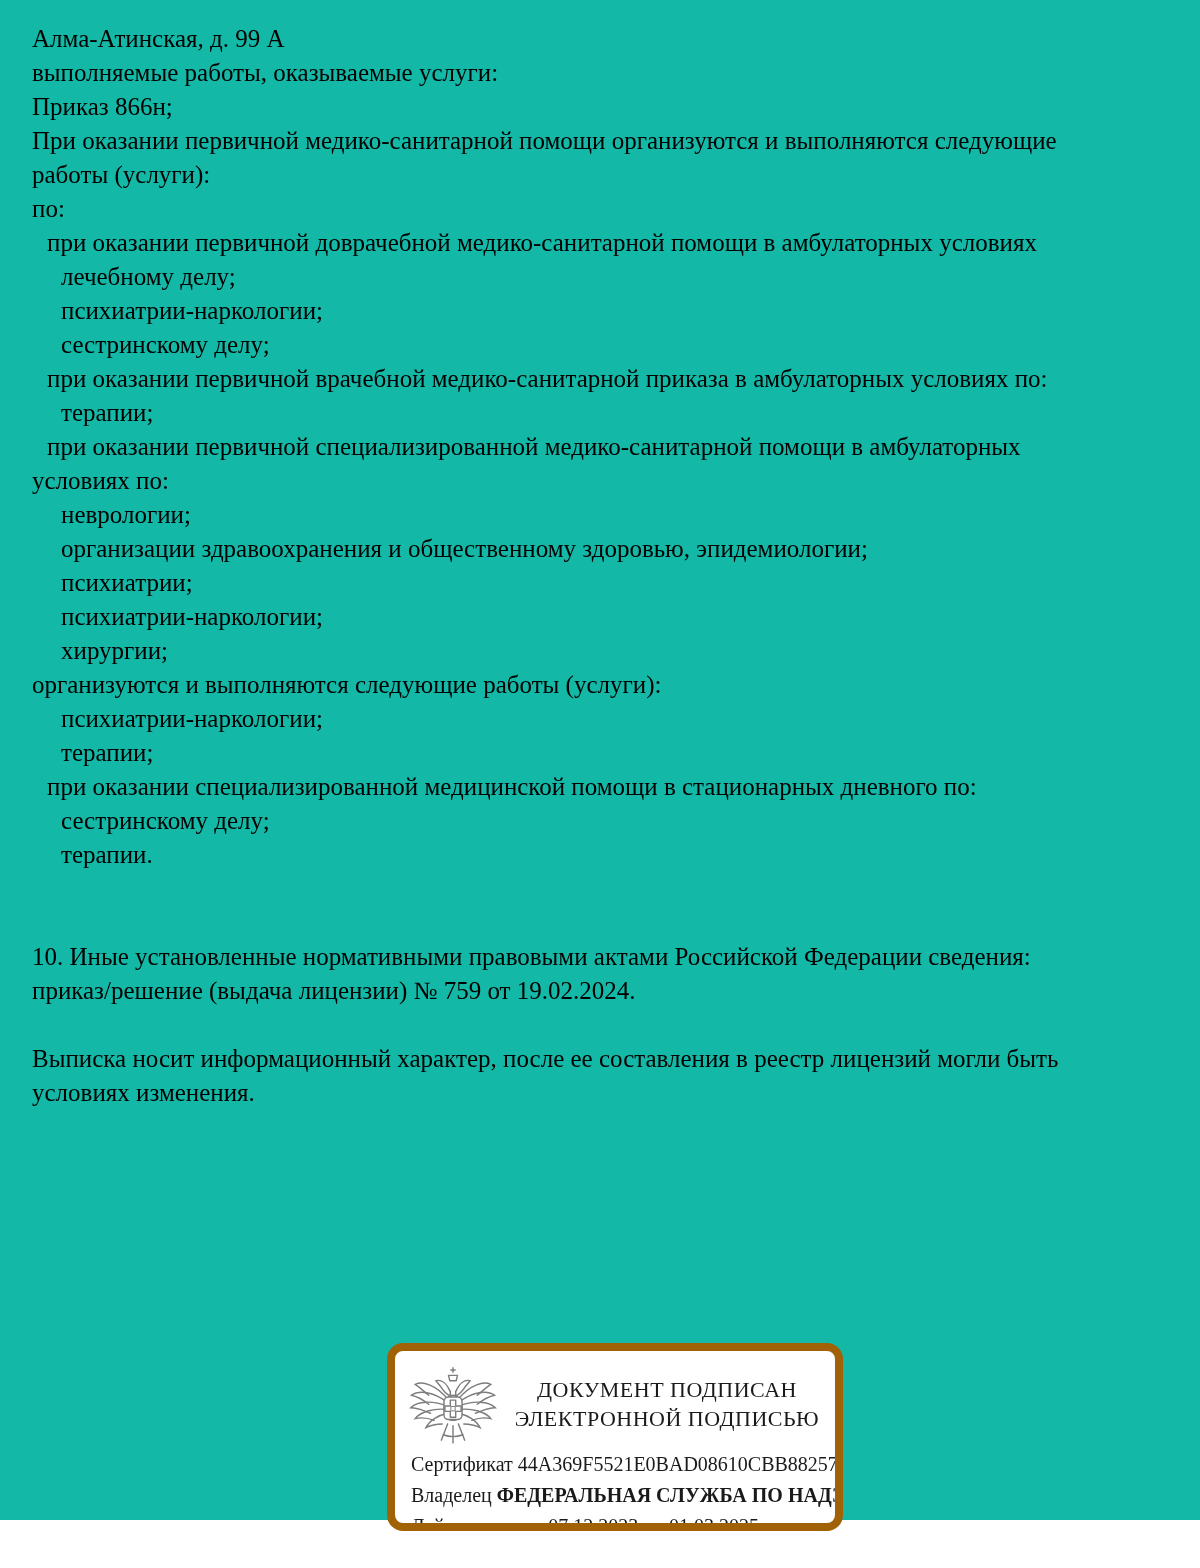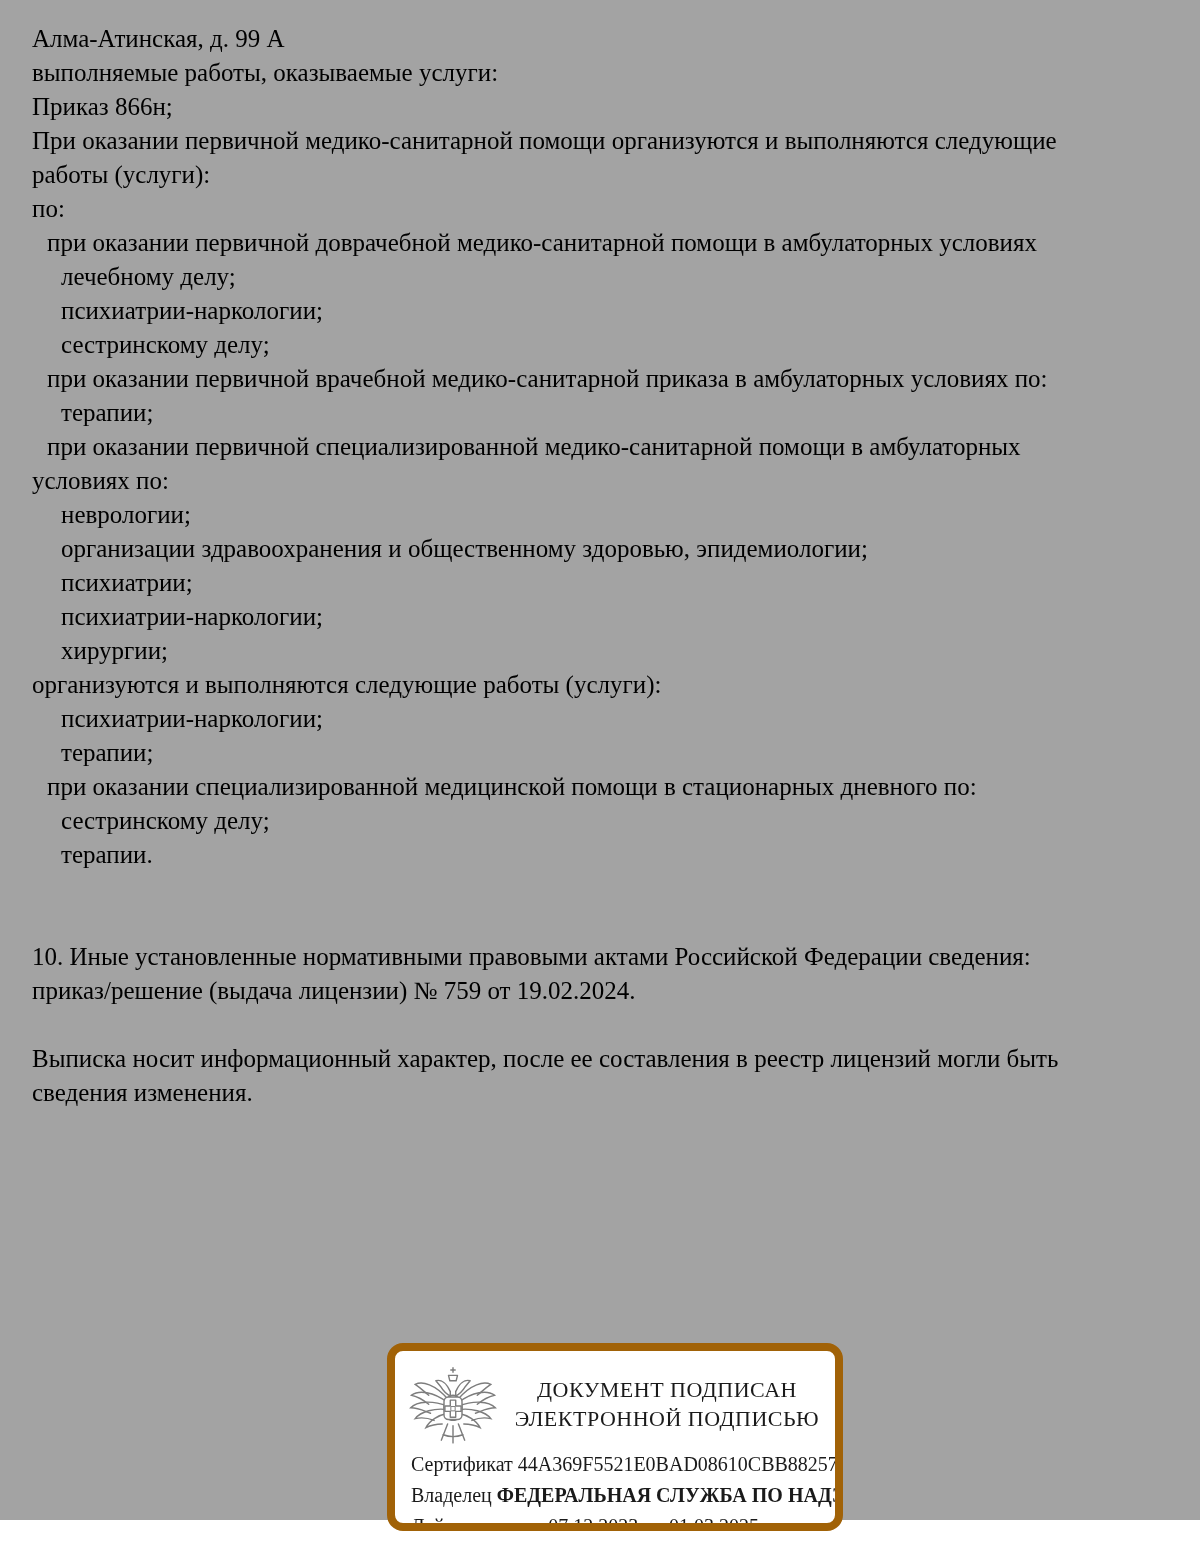--- a/index.html
+++ b/index.html
@@ -8,21 +8,21 @@
     height: 1568px;
     background: #ffffff;
     font-family: "Liberation Serif", "DejaVu Serif", serif;
     color: #000000;
     overflow: hidden;
   }
   .page {
     position: relative;
     width: 1200px;
     height: 1520px;
-    background: #a3a3a3;
+    background: #14b8a6;
   }
   .doc-body {
     padding: 22px 30px 0 32px;
     font-size: 25px;
     line-height: 34px;
   }
   .line {
     white-space: nowrap;
     height: 34px;
   }
@@ -104,21 +104,21 @@
       <div class="line ind2">терапии;</div>
       <div class="line ind1">при оказании специализированной медицинской помощи в стационарных дневного по:</div>
       <div class="line ind2">сестринскому делу;</div>
       <div class="line ind2">терапии.</div>
       <div class="line ind0">&nbsp;</div>
       <div class="line ind0">&nbsp;</div>
       <div class="line ind0">10. Иные установленные нормативными правовыми актами Российской Федерации сведения:</div>
       <div class="line ind0">приказ/решение (выдача лицензии) № 759 от 19.02.2024.</div>
       <div class="line ind0">&nbsp;</div>
       <div class="line ind0">Выписка носит информационный характер, после ее составления в реестр лицензий могли быть</div>
-      <div class="line ind0">сведения изменения.</div>
+      <div class="line ind0">условиях изменения.</div>
     </div>
 
   <div class="stamp">
     <div class="stamp-top">
       <svg class="stamp-emblem" viewBox="0 0 100 100" xmlns="http://www.w3.org/2000/svg">
         <g stroke="#7d7d7d" fill="none" stroke-width="1.6" stroke-linecap="round">
 
           <path d="M44 42 C30 26 16 22 8 26 C14 30 18 34 23 38"></path>
           <path d="M44 46 C28 34 12 32 4 38 C12 40 18 44 23 48"></path>
           <path d="M44 50 C28 44 10 44 3 52 C12 52 19 56 25 58"></path>

